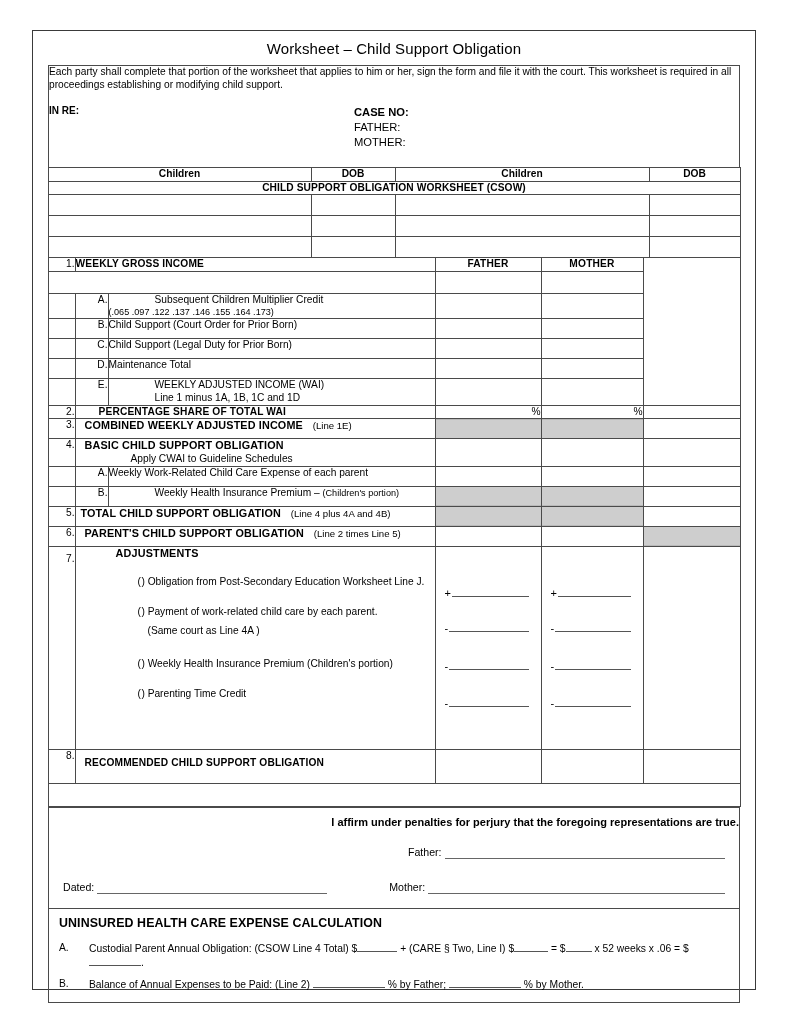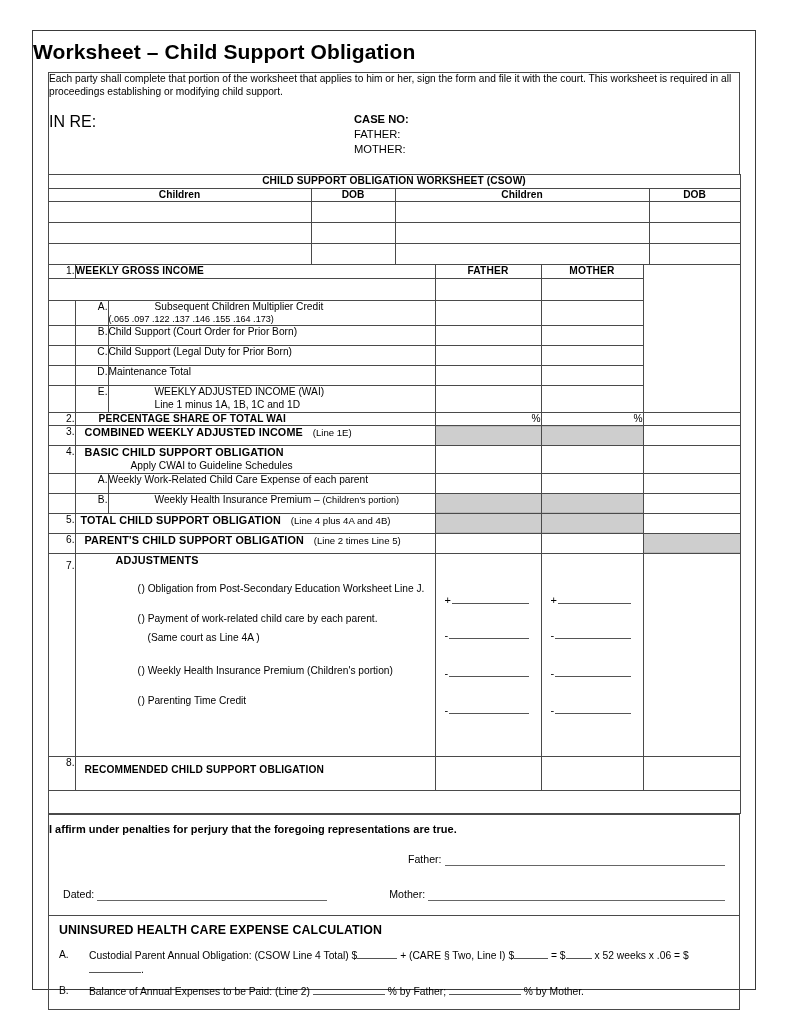--- a/index.html
+++ b/index.html
@@ -20,23 +20,23 @@
     left: 32px;
     top: 30px;
     width: 724px;
     height: 960px;
     border: 1.5px solid #3a3a3a;
     box-sizing: border-box;
     background: #fff;
   }
 
   .doc-title {
-    text-align: left;
-    font-size: 21px;
-    font-weight: bold;
+    text-align: center;
+    font-size: 15px;
+    font-weight: normal;
     letter-spacing: 0.1px;
     padding: 9px 0 8px 0;
   }
 
   
   table.frm {
     border-collapse: collapse;
     width: 692px;
     margin: 0 auto;
     table-layout: fixed;
@@ -52,22 +52,22 @@
   .intro-cell {
     padding: 6px 7px 10px 7px;
     font-size: 11px;
     line-height: 1.35;
   }
   .intro-text { margin-bottom: 13px; }
   .inre-row {
     display: flex;
   }
   .inre-label {
-    font-weight: normal;
-    font-size: 16px;
+    font-weight: bold;
+    font-size: 10px;
     width: 305px;
   }
   .caseno { font-size: 11.2px; line-height: 1.35; }
   .spacer-lines { height: 17px; }
 
   
   .csow-banner {
     text-align: center;
     font-weight: bold;
     font-size: 12.6px;
@@ -163,21 +163,21 @@
   }
   .signline .rule {
     flex: 1;
     border-bottom: 1.4px solid #555;
     height: 1px;
   }
 
   
   .affirm-box { margin-top: 7px; }
   .affirm-title {
-    text-align: left;
+    text-align: right;
     font-weight: bold;
     font-size: 11px;
     padding: 8px 0 0 0;
   }
   .affirm-body { padding: 0 0 8px 0; }
   .field-row {
     display: flex;
     align-items: flex-end;
     font-size: 10.6px;
     padding: 0 14px;
@@ -234,27 +234,27 @@
 
   <table class="frm" style="margin-top:-1px;">
     <colgroup>
       <col style="width:263px">
         <col style="width:84px">
       <col style="width:254px">
         <col style="width:91px">
     </colgroup>
     <tbody>
         <tr>
-      <td colspan="4" class="csow-banner">CHILD SUPPORT OBLIGATION WORKSHEET (CSOW)</td>
-    </tr>
-    <tr>
       <td class="children-hdr">Children</td>
       <td class="children-hdr">DOB</td>
       <td class="children-hdr">Children</td>
       <td class="children-hdr">DOB</td>
+    </tr>
+    <tr>
+      <td colspan="4" class="csow-banner">CHILD SUPPORT OBLIGATION WORKSHEET (CSOW)</td>
     </tr>
     <tr>
       <td class="child-blank"></td>
       <td class="child-blank"></td>
       <td class="child-blank"></td>
       <td class="child-blank"></td>
     </tr>
     <tr>
       <td class="child-blank"></td>
       <td class="child-blank"></td>

